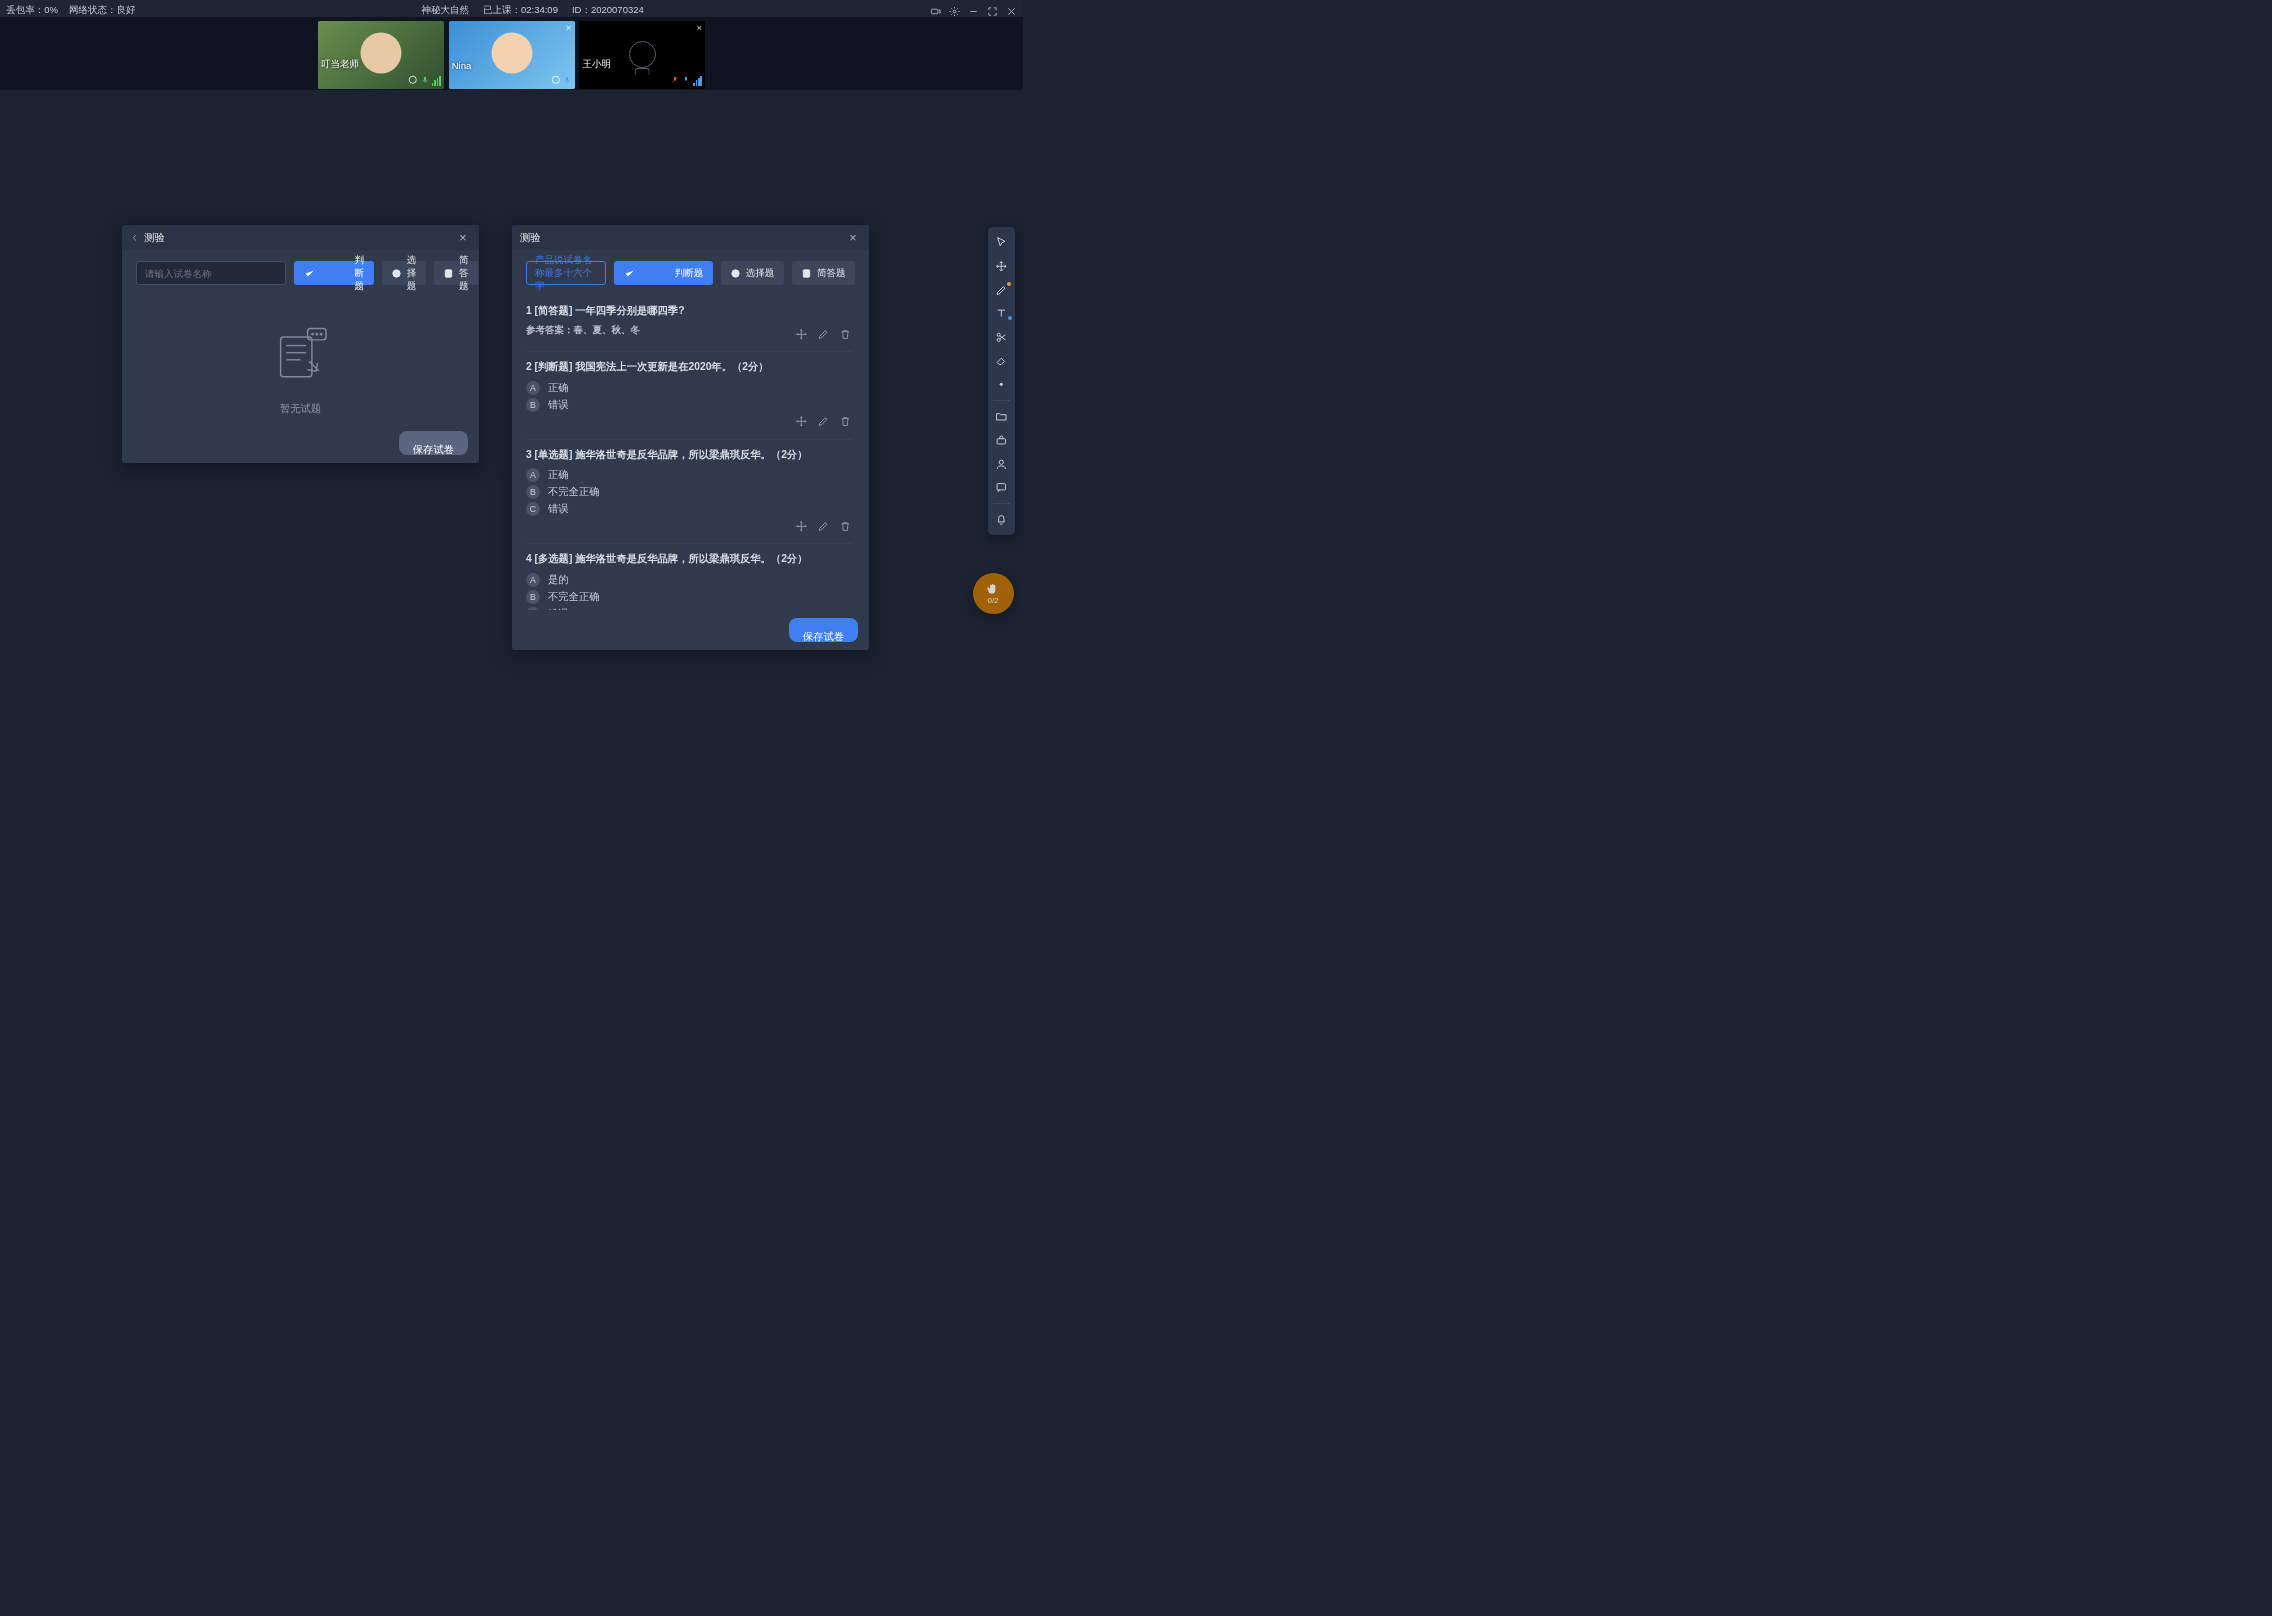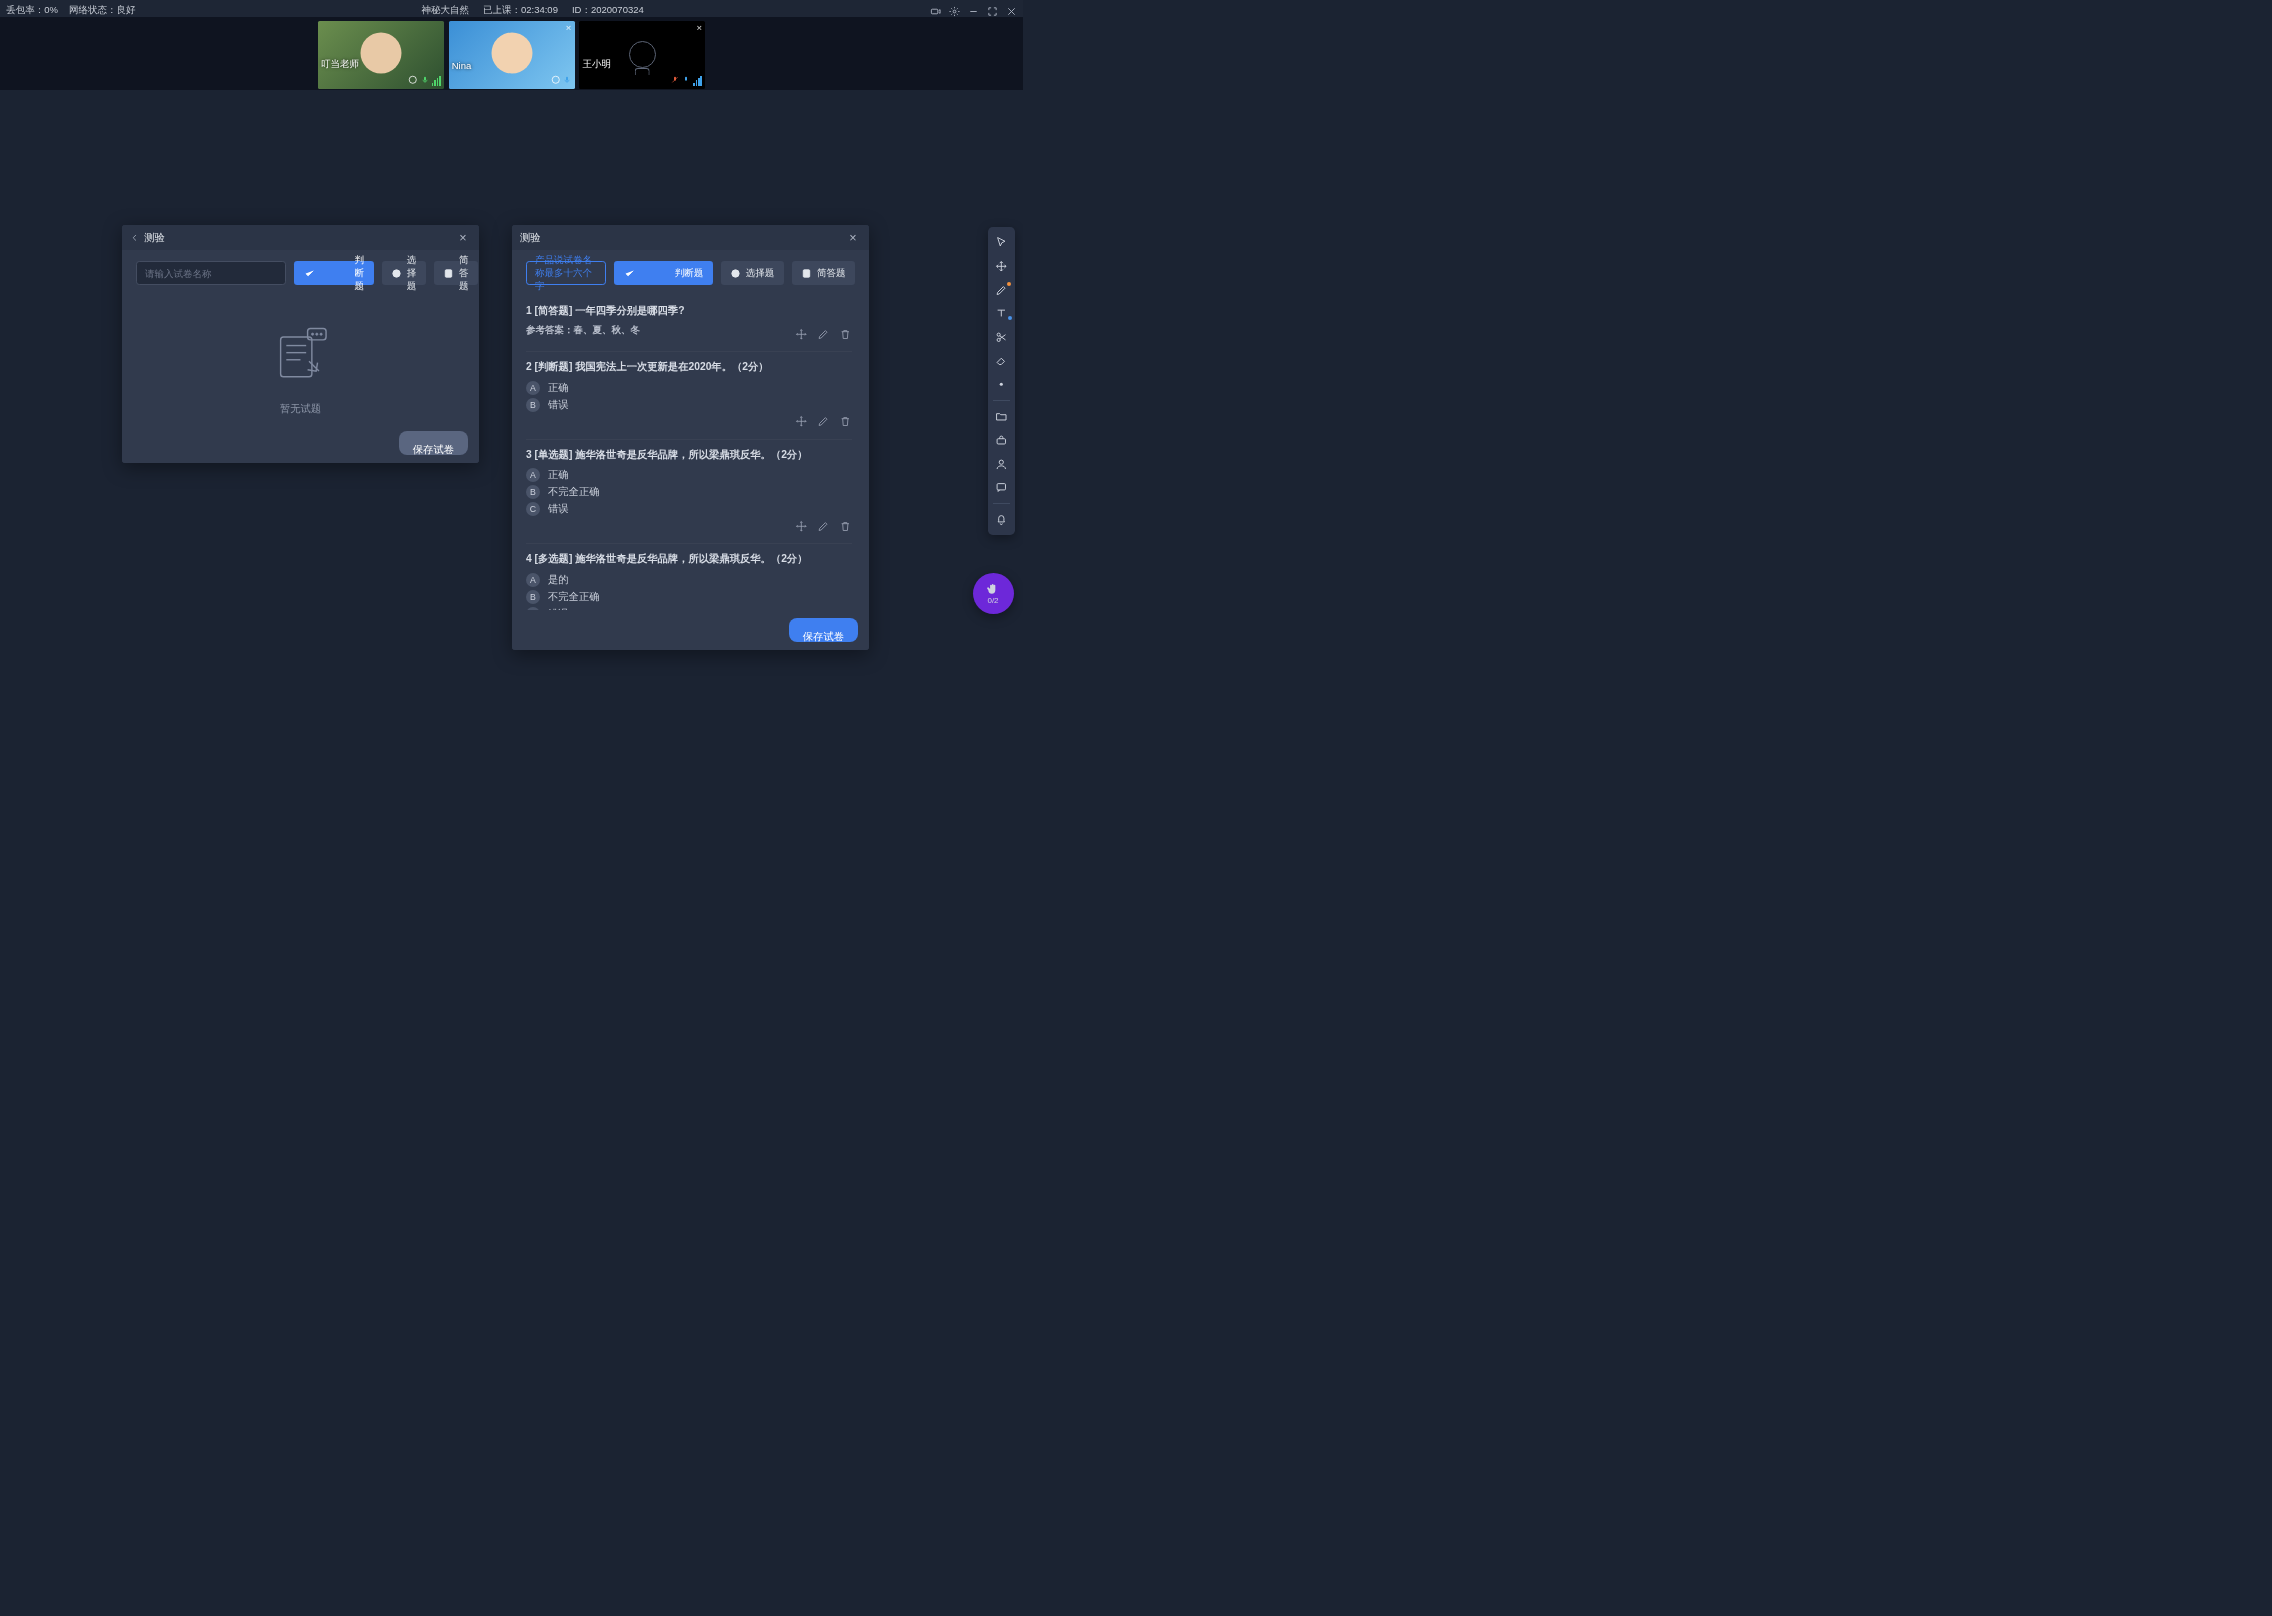--- a/index.html
+++ b/index.html
@@ -249,21 +249,21 @@
   .tb-item .dot {
     position:absolute; right:2.4px; top:3.2px;
     width:4px;height:4px; border-radius:50%; background:#f2913d;
   }
 
   
   .hand-bubble {
     position:absolute;
     right: 9.5px; bottom: 115px;
     width:41px;height:41px;border-radius:50%;
-    background:#6d28d9;
+    background:#a16207;
     display:flex;flex-direction:column;align-items:center;justify-content:center;
     font-size:8px;color:#cfd4df;
     box-shadow: 0 3.2px 11px rgba(0,0,0,.35);
     cursor:pointer;
   }
   .hand-bubble svg { width:14px;height:14px;fill:#cfd4df; margin-bottom:0.8px;}
 
   
   .qlist-scroll::-webkit-scrollbar { width:4.7px; }
   .qlist-scroll::-webkit-scrollbar-thumb { background:#4a5469; border-radius:2.4px; }

